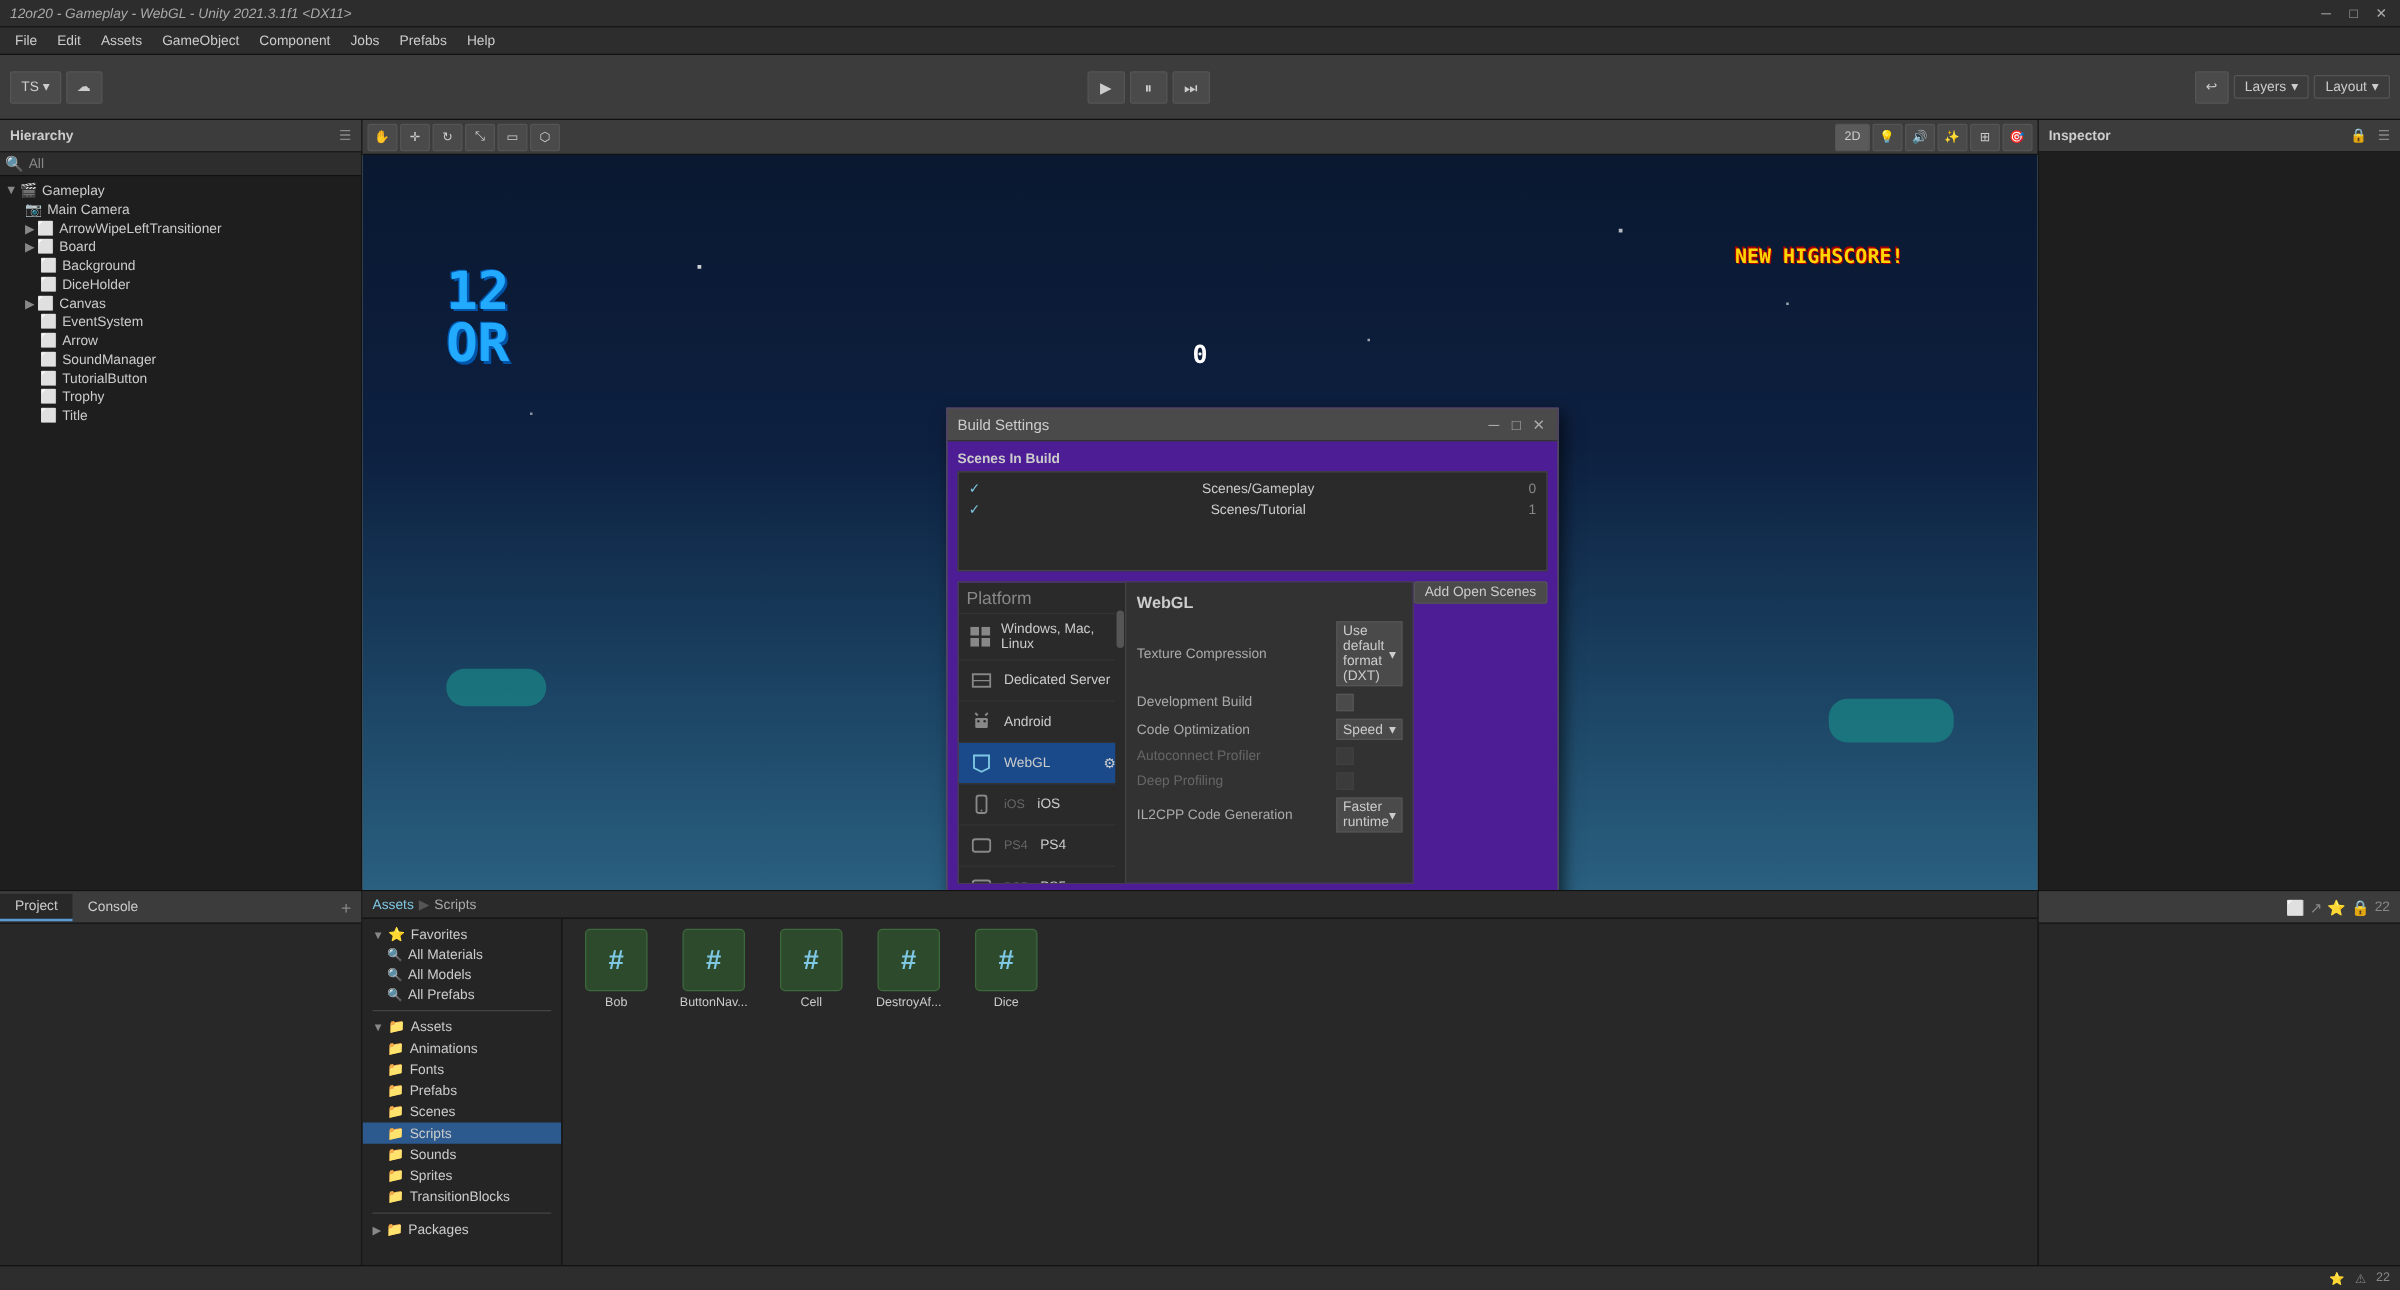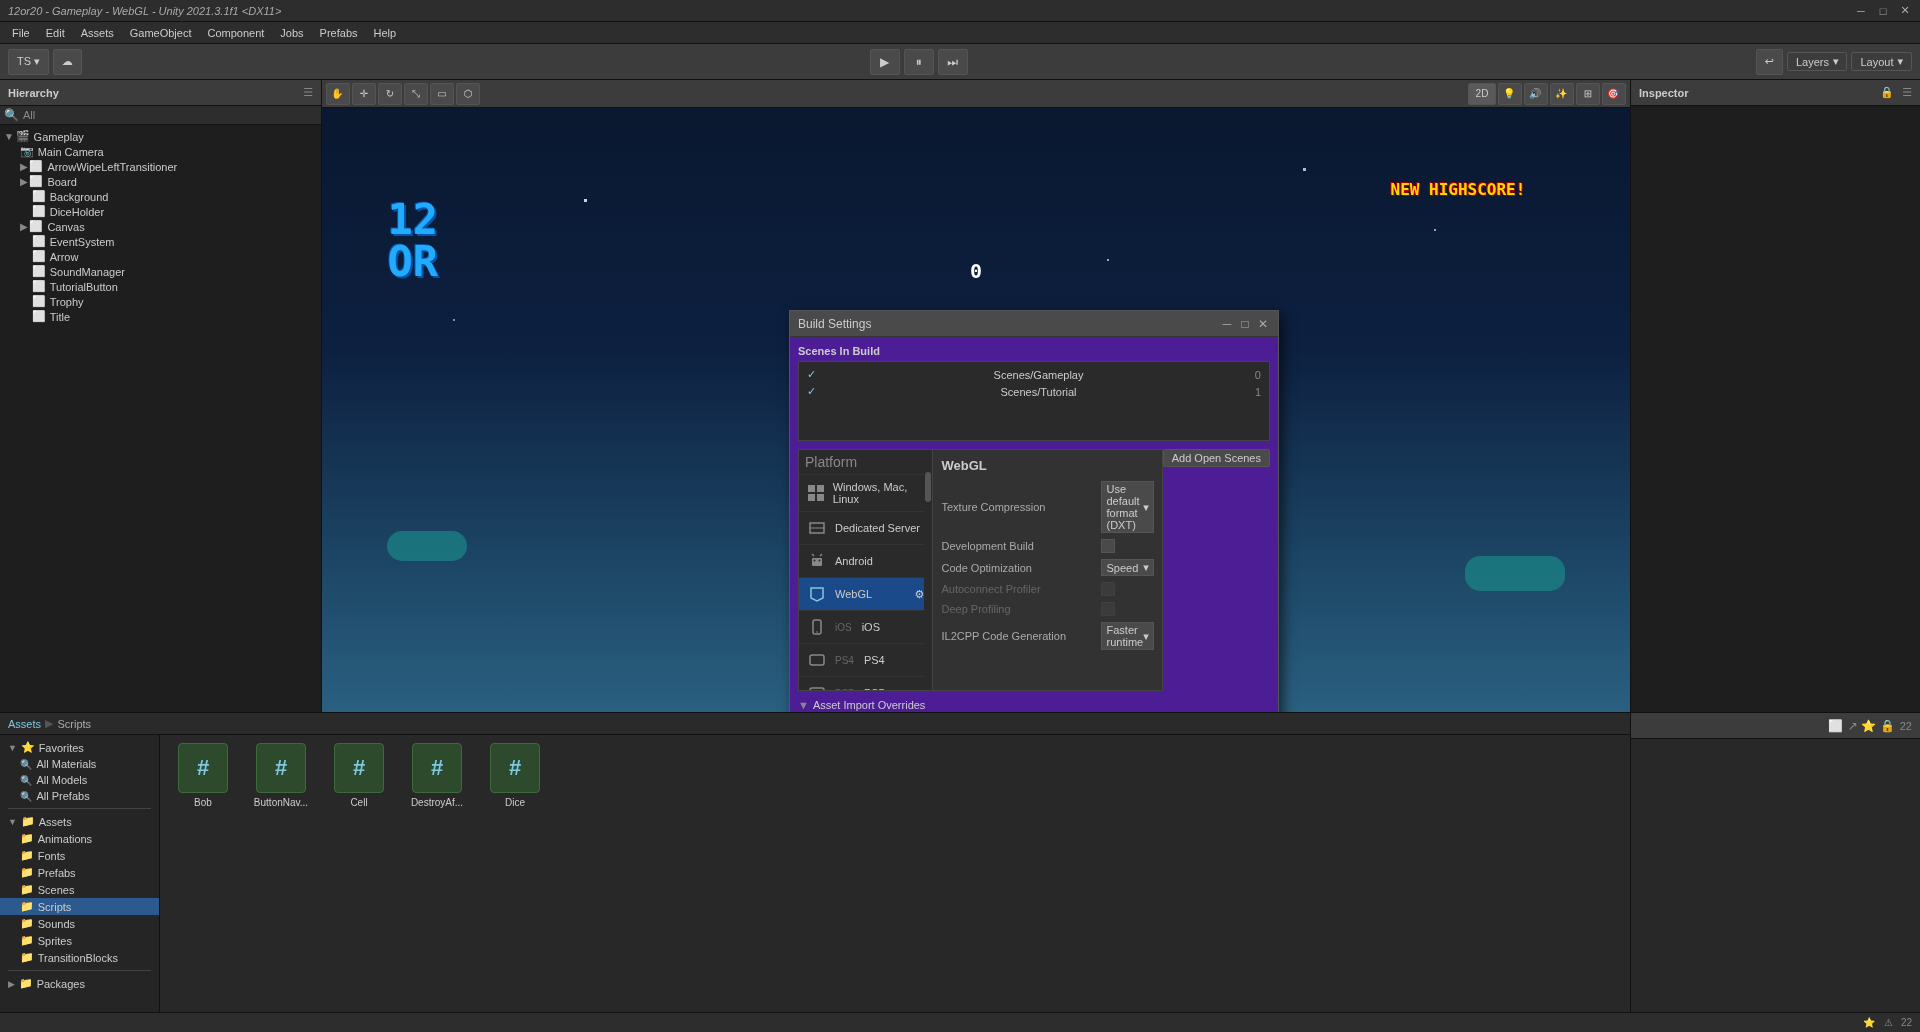--- a/index.html
+++ b/index.html
@@ -9,21 +9,21 @@
     .title-bar { height: 22px; background: #2d2d2d; display: flex; align-items: center; padding: 0 8px; justify-content: space-between; border-bottom: 1px solid #111; }
     .title-bar-left { color: #aaa; font-size: 11px; font-style: italic; }
     .title-bar-right { display: flex; gap: 8px; }
     .title-btn { width: 14px; height: 14px; display: flex; align-items: center; justify-content: center; color: #aaa; font-size: 11px; cursor: pointer; }
 
     
     .menu-bar { height: 22px; background: #2d2d2d; display: flex; align-items: center; padding: 0 4px; border-bottom: 1px solid #111; }
     .menu-item { padding: 2px 8px; color: #ccc; font-size: 11px; cursor: pointer; }
 
     
-    .toolbar { height: 36px; background: #3c3c3c; display: flex; align-items: center; padding: 0 8px; gap: 4px; border-bottom: 1px solid #111; }
+    .toolbar { height: 52px; background: #3c3c3c; display: flex; align-items: center; padding: 0 8px; gap: 4px; border-bottom: 1px solid #111; }
     .toolbar-btn { height: 26px; padding: 0 8px; background: #4a4a4a; border: 1px solid #555; color: #ccc; font-size: 11px; cursor: pointer; display: flex; align-items: center; gap: 4px; border-radius: 2px; }
     .toolbar-spacer { flex: 1; }
     .play-btn { width: 30px; height: 26px; background: #4a4a4a; border: 1px solid #555; color: #ccc; display: flex; align-items: center; justify-content: center; cursor: pointer; border-radius: 2px; }
     .layers-btn { padding: 2px 8px; background: #3c3c3c; border: 1px solid #555; color: #ccc; font-size: 11px; cursor: pointer; display: flex; align-items: center; gap: 4px; border-radius: 2px; }
     .panel-header { height: 26px; background: #3c3c3c; display: flex; align-items: center; padding: 0 8px; gap: 4px; border-bottom: 1px solid #111; font-size: 11px; color: #ccc; }
     .panel-content { flex: 1; overflow-y: auto; padding: 4px 0; }
     .hierarchy-item { display: flex; align-items: center; padding: 1px 4px; cursor: pointer; font-size: 11px; }
     .hierarchy-arrow { color: #888; margin-right: 2px; font-size: 10px; }
     .scene-tabs { height: 26px; background: #3c3c3c; display: flex; align-items: center; border-bottom: 1px solid #111; }
     .scene-tab { padding: 4px 12px; font-size: 11px; color: #ccc; cursor: pointer; border-right: 1px solid #111; }
@@ -69,21 +69,21 @@
     .section-divider { height: 1px; background: #444; margin: 4px 8px; }
 
     
     .game-scene { width: 100%; height: 100%; background: #0c4a6e; position: relative; display: flex; align-items: center; justify-content: center; }
 
     
     .status-bar { height: 20px; background: #2d2d2d; border-top: 1px solid #111; display: flex; align-items: center; padding: 0 8px; font-size: 10px; color: #888; justify-content: flex-end; gap: 8px; }
 
     .full-layout { height: 1032px; display: flex; flex-direction: column; }
     .editor-area { flex: 1; display: flex; flex-direction: column; overflow: hidden; }
-    .left-panels { width: 322px; display: flex; flex-direction: column; border-right: 1px solid #111; }
+    .left-panels { width: 290px; display: flex; flex-direction: column; border-right: 1px solid #111; }
     .center-panels { flex: 1; display: flex; flex-direction: column; }
     .right-panels { width: 290px; display: flex; flex-direction: column; border-left: 1px solid #111; }
 
     .top-work { flex: 1; display: flex; overflow: hidden; }
     .bottom-work { height: 300px; display: flex; border-top: 1px solid #111; }
 
     .console-area { width: 290px; border-right: 1px solid #111; background: #282828; display: flex; flex-direction: column; }
     .project-area { flex: 1; background: #282828; display: flex; flex-direction: column; }
     .project-file-area { flex: 1; display: flex; overflow: hidden; }
     .project-tree { width: 160px; background: #252525; border-right: 1px solid #111; overflow-y: auto; padding: 4px 0; }
@@ -438,20 +438,28 @@
           <span style="cursor:pointer; color:#888; margin-left:4px;">☰</span>
         </div>
         <div class="inspector-content">
           
         </div>
       </div>
     </div>
 
     <div class="bottom-work">
 
+      <div class="console-area">
+        <div class="project-header">
+          <div class="project-tab active">Project</div>
+          <div class="project-tab">Console</div>
+          <div style="flex:1;"></div>
+          <span style="padding:0 8px; cursor:pointer; color:#888; font-size:14px;">+</span>
+        </div>
+      </div>
 
       <div class="project-area">
 
         <div class="breadcrumb">
           <span style="cursor:pointer; color:#7ec8e3;">Assets</span>
           <span class="breadcrumb-sep">▶</span>
           <span>Scripts</span>
           <div style="flex:1;"></div>
         </div>
         <div class="project-file-area">

